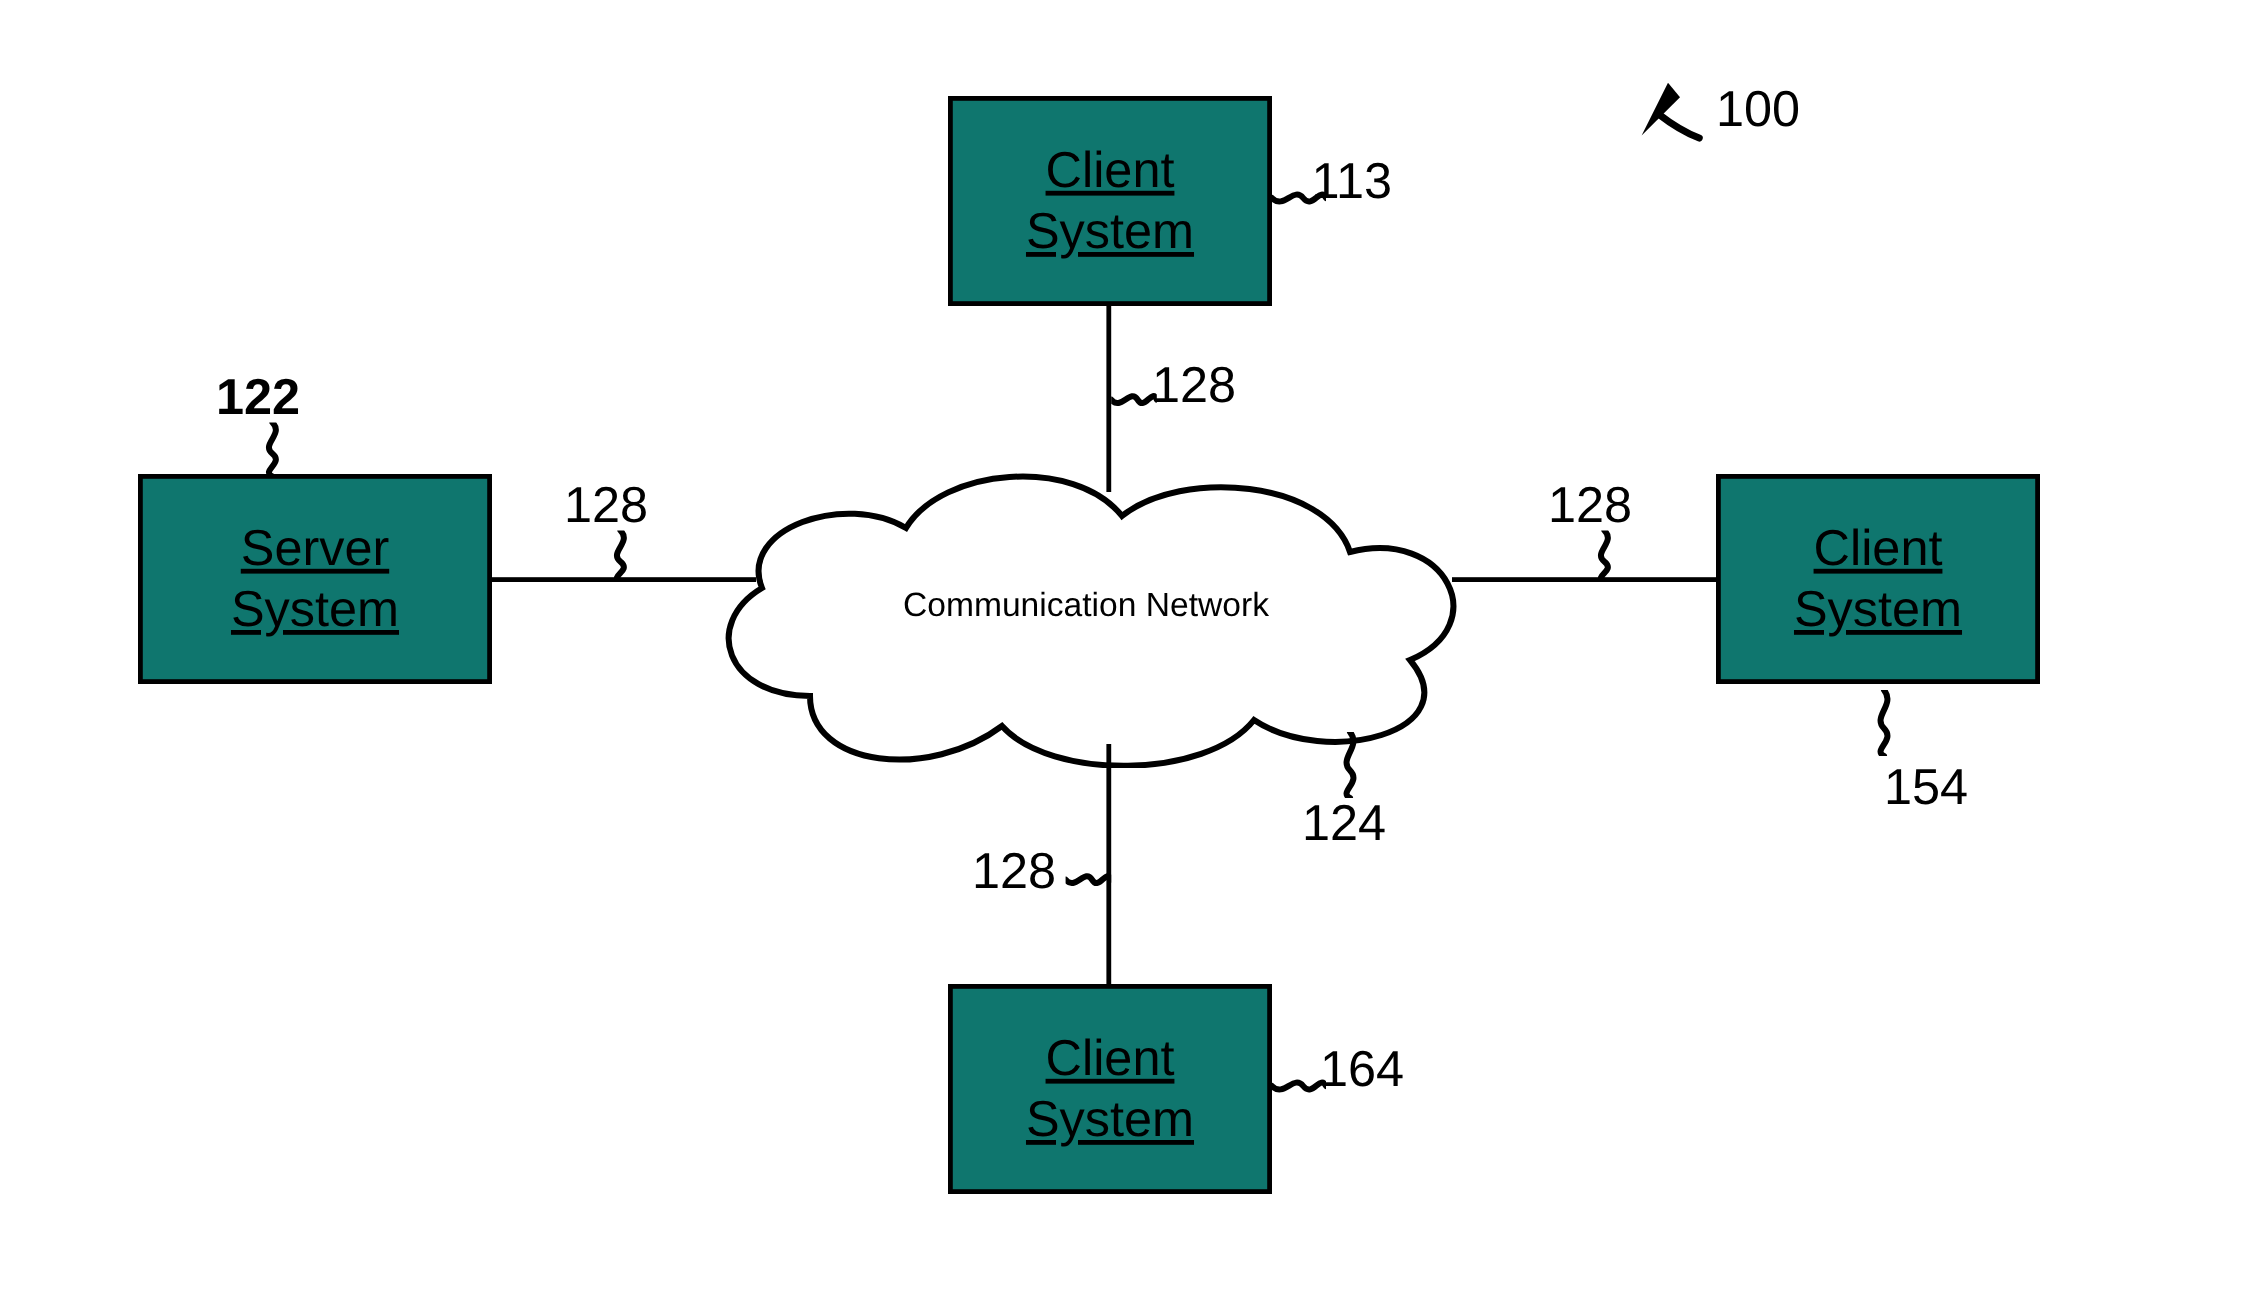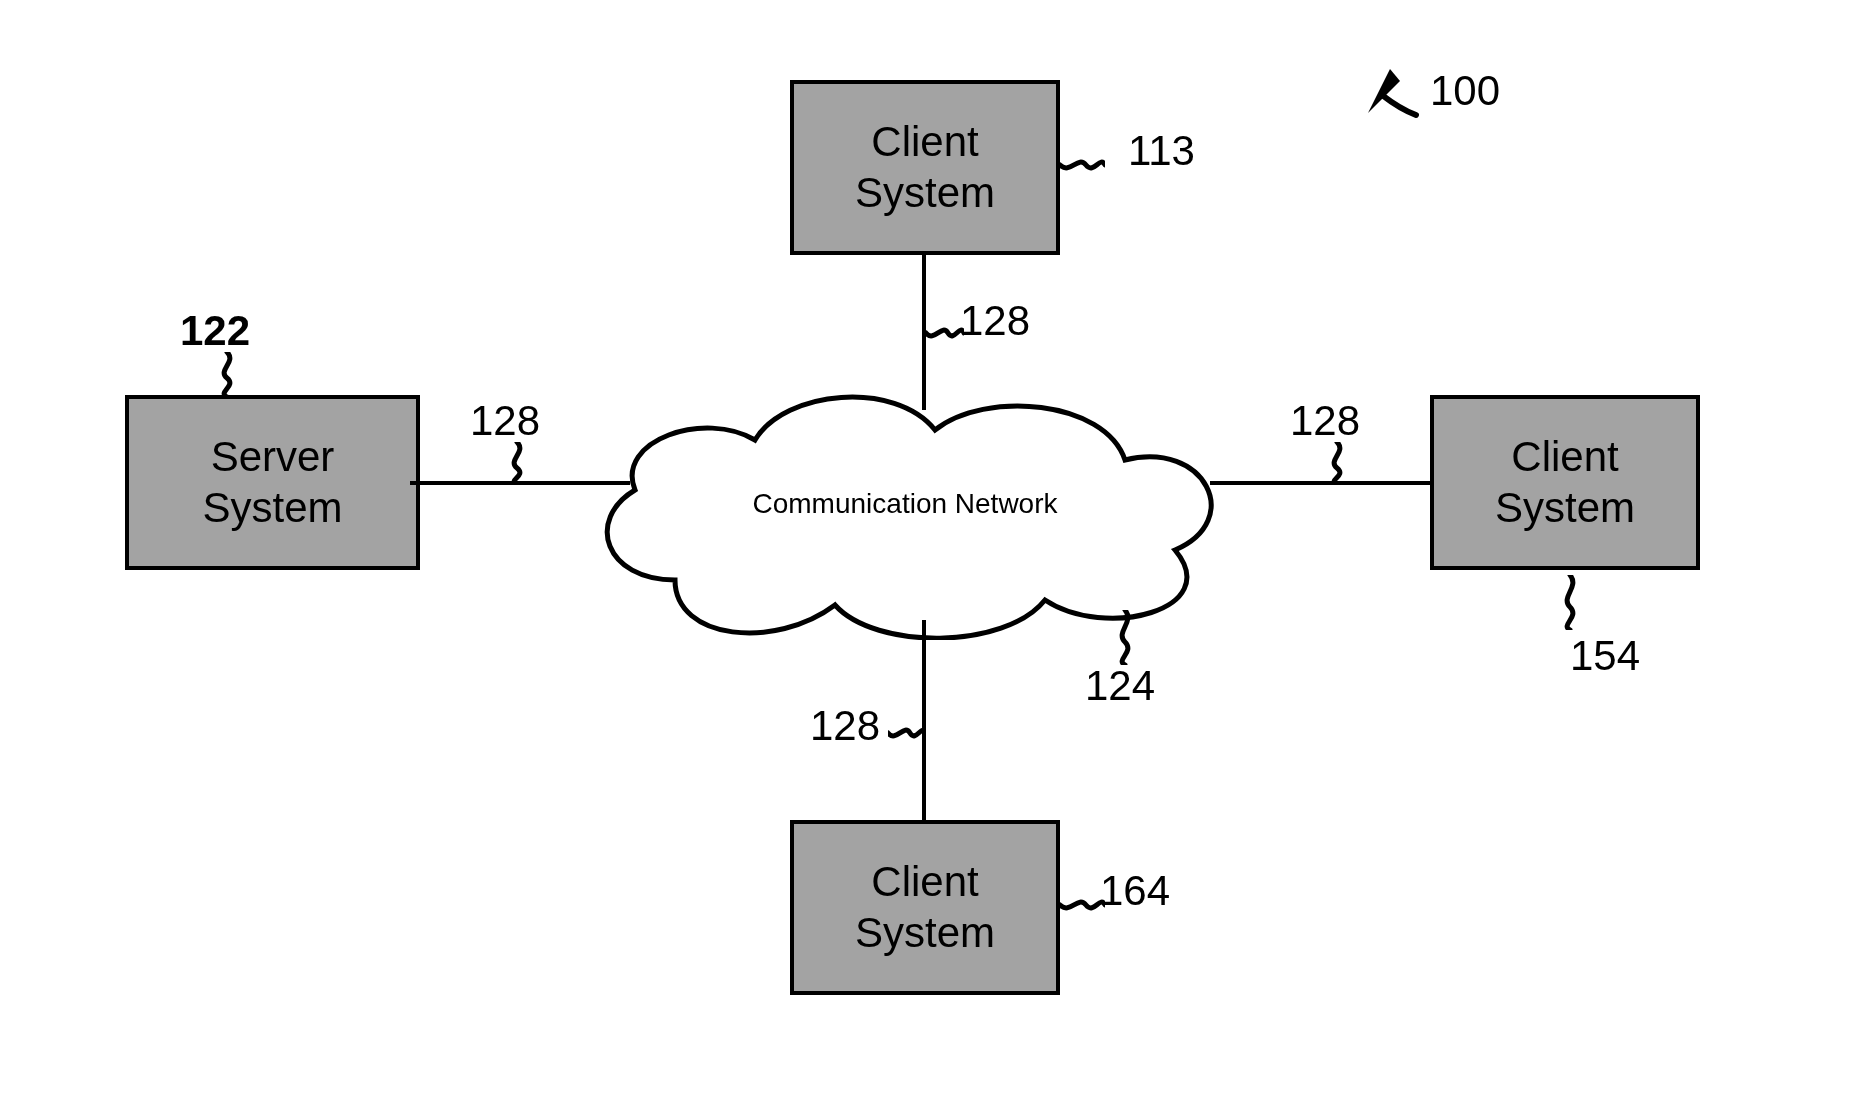--- a/index.html
+++ b/index.html
@@ -12,28 +12,29 @@
     color: #000;
   }
   .canvas {
     position: relative;
     width: 1868px;
     height: 917px;
   }
   .box {
     position: absolute;
     border: 4px solid #000;
-    background: #a3a3a3;
+    background: #0f766e;
     display: flex;
     align-items: center;
     justify-content: center;
     text-align: center;
     font-size: 42px;
     line-height: 1.2;
     box-sizing: border-box;
+    text-decoration: underline;
   }
   .label {
     position: absolute;
     font-size: 42px;
     line-height: 1;
     white-space: nowrap;
   }
   .line {
     position: absolute;
     background: #000;
@@ -58,34 +59,34 @@
 <div class="canvas">
 
   <div class="label" style="left:1360px; top:65px;">
     <svg width="60" height="60" viewBox="0 0 60 60">
       <polygon points="8,48 30,4 40,16" fill="#000"></polygon>
       <path d="M22 30 Q40 44 56 50" stroke="#000" stroke-width="6" fill="none" stroke-linecap="round"></path>
     </svg>
   </div>
   <div class="label" style="left:1430px; top:70px;">100</div>
 
-  <div class="box" style="left:115px; top:395px; width:295px; height:175px;margin-left:10px;">
+  <div class="box" style="left:115px; top:395px; width:295px; height:175px;">
     <span>Server<br>System</span>
   </div>
   <div class="label" style="left:180px; top:310px;font-weight:bold;">122</div>
   <div class="squiggle" style="left:212px; top:352px;">
     <svg width="30" height="45" viewBox="0 0 30 45">
         <path d="M15 0 C25 10 5 18 15 26 C25 34 5 40 15 45" stroke="#000" stroke-width="5" fill="none" stroke-linecap="round"></path>
       </svg>
   </div>
 
   <div class="box" style="left:790px; top:80px; width:270px; height:175px;">
     <span>Client<br>System</span>
   </div>
-  <div class="label" style="left:1128px; top:130px;">113</div>
+  <div class="label" style="left:1093px; top:130px;">113</div>
   <div class="squiggle" style="left:1060px; top:150px;">
     <svg width="45" height="30" viewBox="0 0 45 30">
         <path d="M0 15 C10 25 18 5 26 15 C34 25 40 5 45 15" stroke="#000" stroke-width="5" fill="none" stroke-linecap="round"></path>
       </svg>
   </div>
 
   <div class="box" style="left:1430px; top:395px; width:270px; height:175px;">
     <span>Client<br>System</span>
   </div>
   <div class="label" style="left:1570px; top:635px;">154</div>

